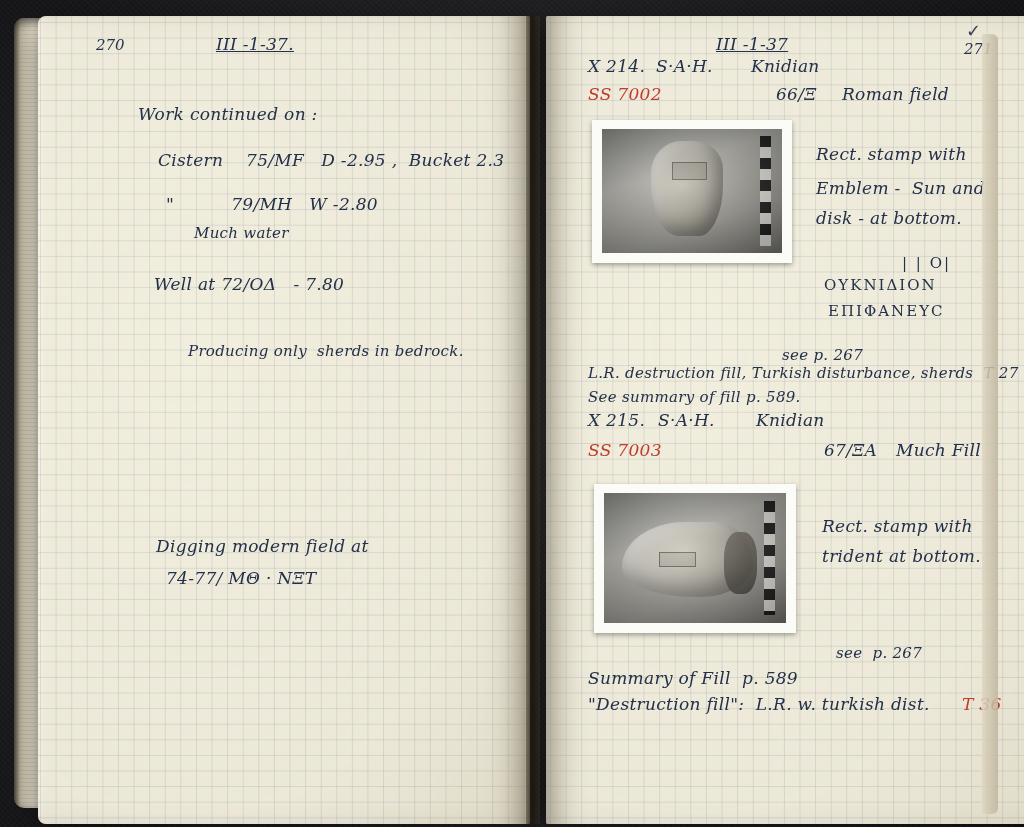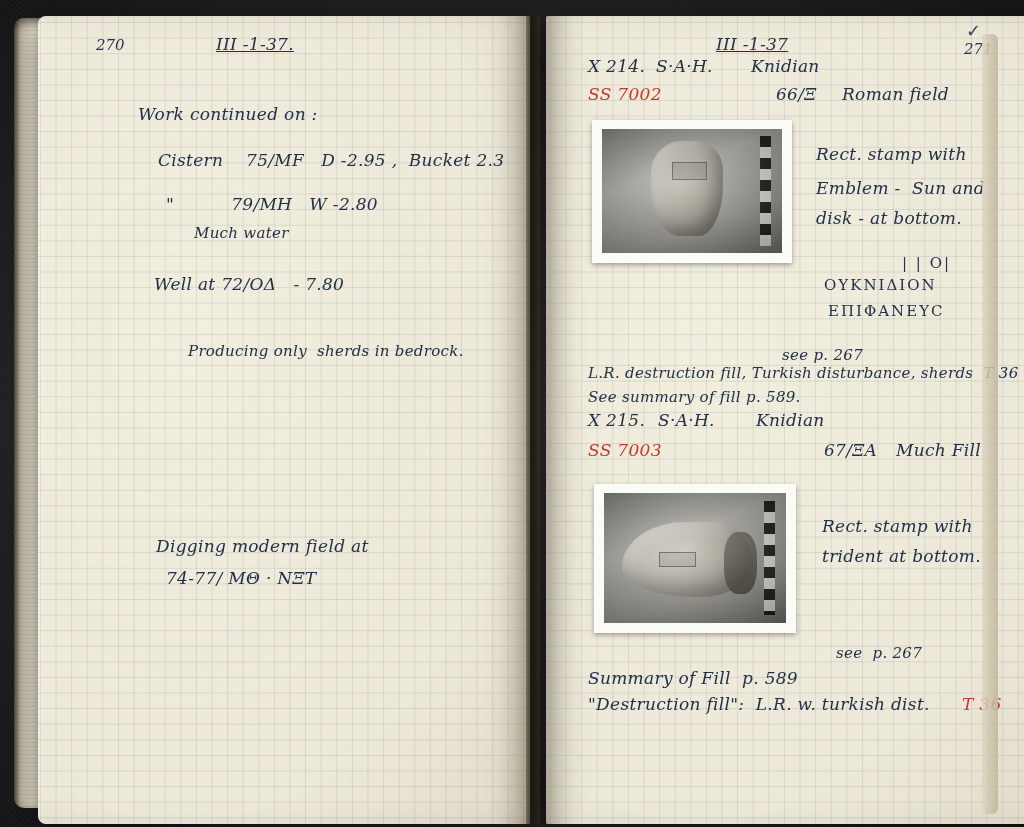--- a/index.html
+++ b/index.html
@@ -151,21 +151,21 @@
 
         <div class="hw big" style="left:270px;top:128px;">Rect. stamp with</div>
         <div class="hw big" style="left:270px;top:162px;">Emblem -  Sun and</div>
         <div class="hw big" style="left:270px;top:192px;">disk - at bottom.</div>
 
         <div class="hw med" style="left:356px;top:238px;font-style:normal;letter-spacing:2px;">| | Ο|</div>
         <div class="hw med" style="left:278px;top:260px;font-style:normal;letter-spacing:2px;">ΟΥΚΝΙΔΙΟΝ</div>
         <div class="hw med" style="left:282px;top:286px;font-style:normal;letter-spacing:2px;">ΕΠΙΦΑΝΕΥC</div>
 
         <div class="hw med" style="left:236px;top:330px;">see p. 267</div>
-        <div class="hw med" style="left:42px;top:348px;">L.R. destruction fill, Turkish disturbance, sherds  T 36</div>
+        <div class="hw med" style="left:42px;top:348px;">L.R. destruction fill, Turkish disturbance, sherds  T 27</div>
         <div class="hw med" style="left:42px;top:372px;">See summary of fill p. 589.</div>
 
         <div class="hw big" style="left:42px;top:394px;">X 215.</div>
         <div class="hw big" style="left:112px;top:394px;">S·A·H.</div>
         <div class="hw big" style="left:210px;top:394px;">Knidian</div>
         <div class="hw big ink-red" style="left:42px;top:424px;">SS 7003</div>
         <div class="hw big" style="left:278px;top:424px;">67/ΞA</div>
         <div class="hw big" style="left:350px;top:424px;">Much Fill</div>
 
         <div class="photo" style="left:48px;top:468px;width:182px;height:130px;">

